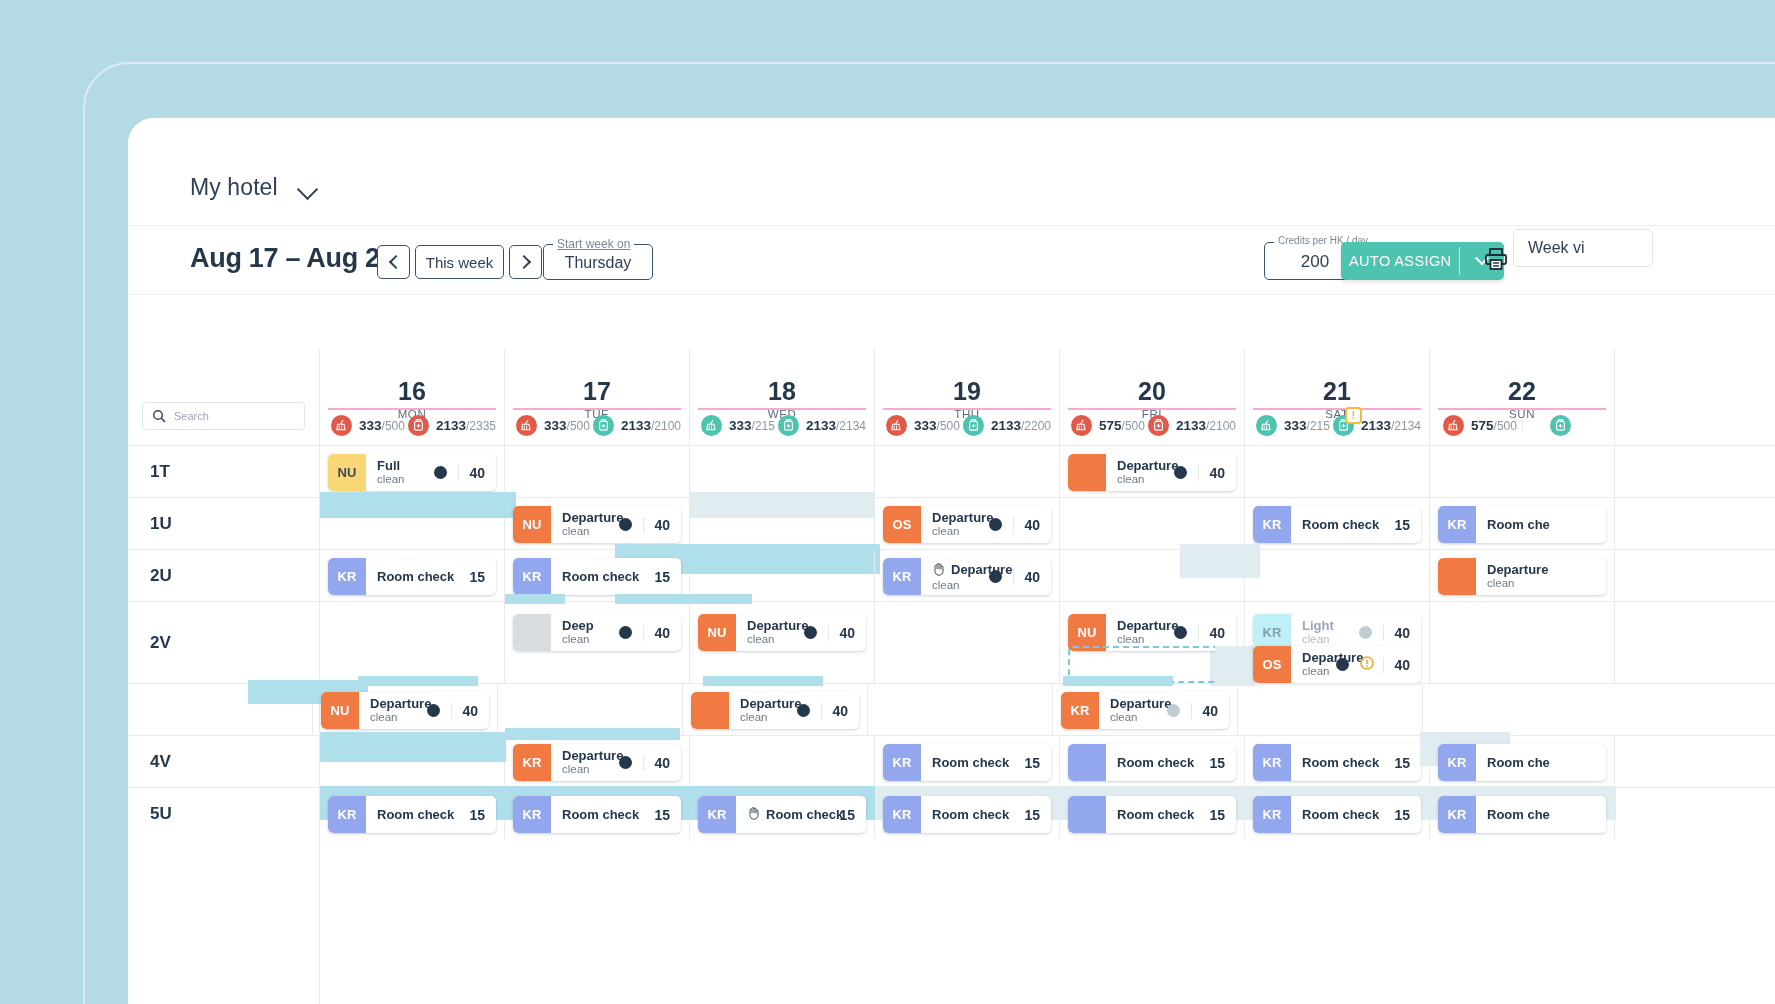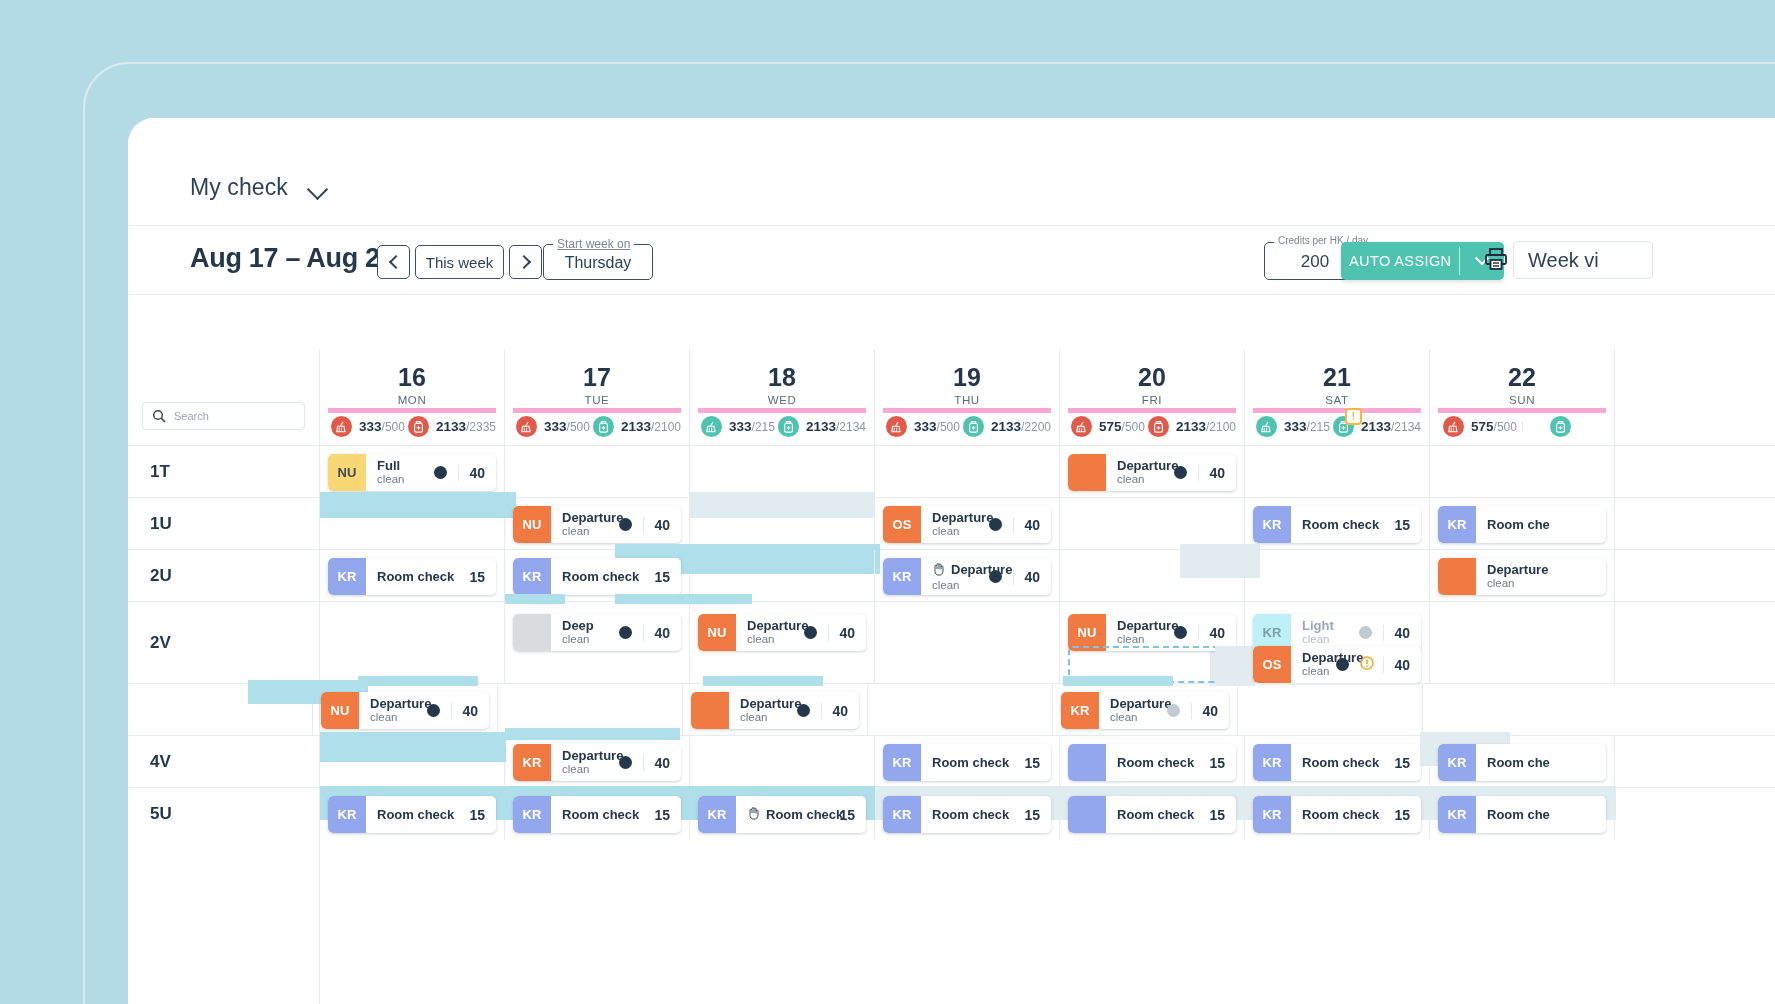--- a/index.html
+++ b/index.html
@@ -115,24 +115,24 @@
   .autoassign .aa-chev {
     width: 44px; display: flex; align-items: center; justify-content: center;
   }
   .autoassign .aa-chev i {
     display: block; width: 10px; height: 10px;
     border-right: 2px solid #fff; border-bottom: 2px solid #fff;
     transform: rotate(45deg) translate(-2px,-2px);
   }
   .printer { position: absolute; left: 1355px; top: 20px; cursor: pointer; }
   .weekview {
-    position: absolute; left: 1385px; top: 15px; height: 38px; width: 140px;
+    position: absolute; left: 1385px; top: 3px; height: 38px; width: 140px;
     border: 1px solid #dde3e8; border-radius: 5px; background: #fff;
     display: flex; align-items: center; padding-left: 14px;
-    font-size: 20px; color: #2e4257; cursor: pointer; overflow: hidden;
+    font-size: 16px; color: #2e4257; cursor: pointer; overflow: hidden;
   }
 
   
   .tabstrip {
     position: absolute; left: 0; top: 177px; width: 1647px; height: 54px;
     background: #fafbfc; border-bottom: 1px solid #eceff1;
   }
   .tabs {
     position: absolute; left: 601px; top: 10px;
     display: flex; border-radius: 6px; overflow: hidden;
@@ -160,25 +160,25 @@
   .search-wrap .ph { font-size: 11px; color: #9aa5b1; }
 
   .headrow {
     position: absolute; left: 192px; top: 0; right: 0; height: 96px;
     display: flex;
   }
   .daycol-head {
     width: 185px; flex: 0 0 185px; border-right: 1px solid #e7ebee;
     position: relative; text-align: center;
   }
-  .daynum { margin-top: 14px; font-size: 25px; font-weight: bold; color: #25374b; }
+  .daynum { margin-top: 28px; font-size: 25px; font-weight: bold; color: #25374b; }
   .dayname { margin-top: 2px; font-size: 11.5px; color: #5b6b7c; letter-spacing: .6px; }
   .metrics {
     position: absolute; left: 8px; right: 8px; bottom: 5px; height: 32px;
-    border-top: 5px solid #f9a8d4; display: flex; align-items: center;
+    border-top: 2px solid #f9a8d4; display: flex; align-items: center;
   }
   .metric {
     flex: 1; display: flex; align-items: center; justify-content: center; gap: 7px;
     position: relative;
   }
   .metric + .metric::before {
     content: ""; position: absolute; left: 0; top: 5px; bottom: 5px; width: 1px; background: #e7ebee;
   }
   .mic { width: 21px; height: 21px; border-radius: 50%; position: relative; flex: 0 0 21px; }
   .mic.red { background: #e2594a; }
@@ -244,21 +244,21 @@
 </style>
 </head>
 <body>
 
 <div id="page">
   <div class="frame-outer"></div>
   <div class="frame-inner">
 
     <div class="hotelbar">
       <div class="hotel-select">
-        <span class="hotel-name">My check</span>
+        <span class="hotel-name">My hotel</span>
         <span class="chev"></span>
       </div>
     </div>
 
     <div class="daterow">
       <div class="range-title">Aug 17 – Aug 23</div>
 
       <div class="nav-btn nav-prev">
         <span class="arrow"></span>
       </div>

